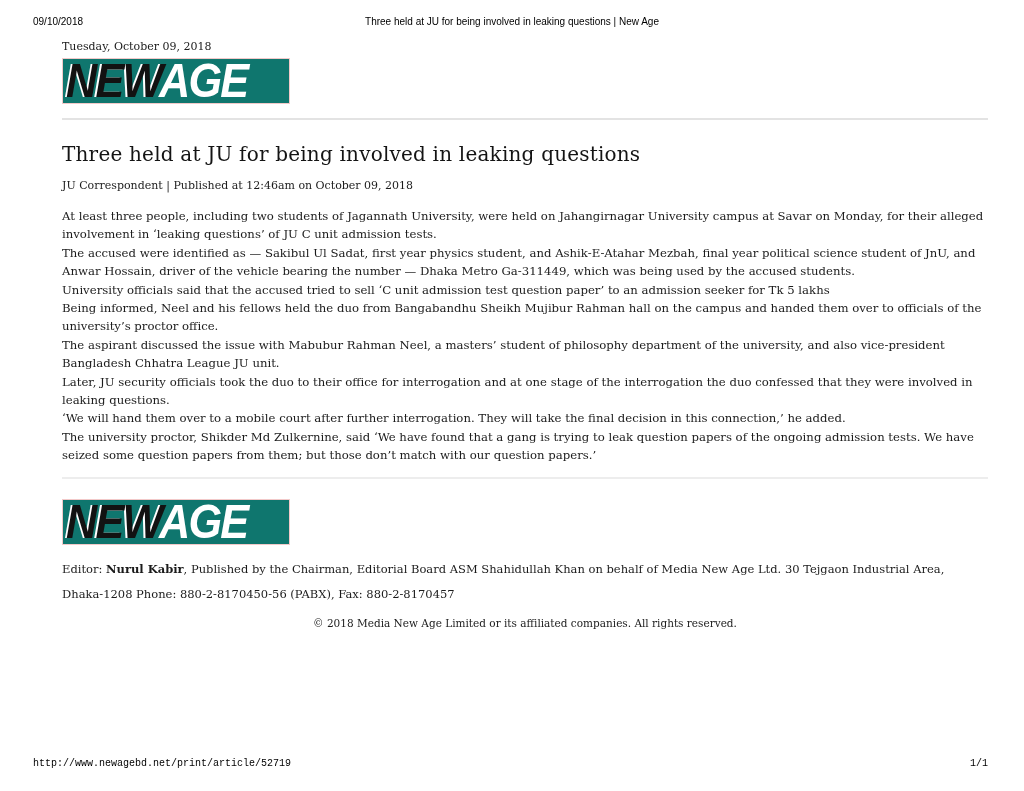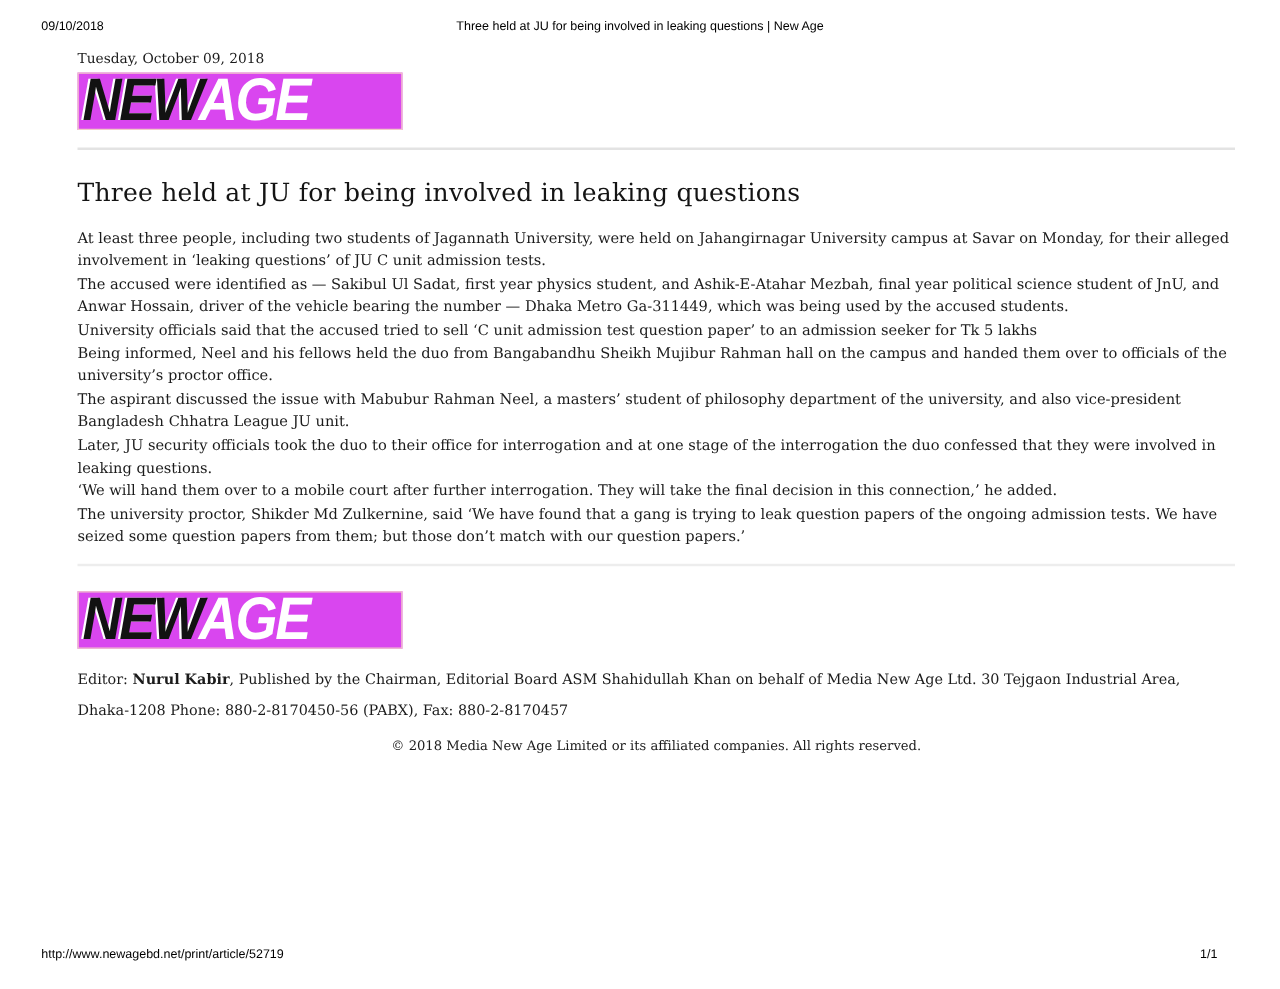--- a/index.html
+++ b/index.html
@@ -23,43 +23,43 @@
     font-size: 10px;
     color: #000000;
   }
   .print-header .ph-left  { flex: 1; text-align: left; }
   .print-header .ph-center{ flex: 0 1 auto; text-align: center; }
   .print-header .ph-right { flex: 1; }
 
   .print-footer {
     position: absolute;
     left: 33px;
-    right: 50px;
+    right: 36px;
     bottom: 22px;
     display: flex;
     justify-content: space-between;
-    font-family: Liberation Sans, sans-serif;
+    font-family: Liberation Mono, monospace;
     font-size: 10px;
     color: #000000;
   }
 
   .content { margin: 0 36px 0 62px; }
 
   .masthead-date {
     margin-top: 13px;
     font-size: 11px;
     color: #1b1b1b;
   }
 
   
   .logo {
     margin-top: 5px;
-    width: 260px;
+    width: 228px;
     height: 46px;
-    background: #d946ef;
+    background: #0f766e;
     overflow: hidden;
     display: flex;
     align-items: center;
     padding-left: 3px;
     border: 1px solid #f2c9c9;
   }
   .logo .logo-text {
     font-family: "Liberation Sans", sans-serif;
     font-weight: bold;
     font-style: italic;
@@ -133,20 +133,21 @@
   <div class="masthead-date">Tuesday, October 09, 2018</div>
 
   <div class="logo">
     <span class="logo-text"><span class="logo-new">NEW</span><span class="logo-age">AGE</span></span>
   </div>
 
   <hr class="rule">
 
   <h1 class="headline">Three held at JU for being involved in leaking questions</h1>
 
+  <div class="byline">JU Correspondent | Published at 12:46am on October 09, 2018</div>
 
   <div class="body-text">
     <p>At least three people, including two students of Jagannath University, were held on Jahangirnagar University campus at Savar on Monday, for their alleged involvement in ‘leaking questions’ of JU C unit admission tests.</p>
     <p>The accused were identified as — Sakibul Ul Sadat, first year physics student, and Ashik-E-Atahar Mezbah, final year political science student of JnU, and Anwar Hossain, driver of the vehicle bearing the number — Dhaka Metro Ga-311449, which was being used by the accused students.</p>
     <p>University officials said that the accused tried to sell ‘C unit admission test question paper’ to an admission seeker for Tk 5 lakhs</p>
     <p>Being informed, Neel and his fellows held the duo from Bangabandhu Sheikh Mujibur Rahman hall on the campus and handed them over to officials of the university’s proctor office.</p>
     <p>The aspirant discussed the issue with Mabubur Rahman Neel, a masters’ student of philosophy department of the university, and also vice-president Bangladesh Chhatra League JU unit.</p>
     <p>Later, JU security officials took the duo to their office for interrogation and at one stage of the interrogation the duo confessed that they were involved in leaking questions.</p>
     <p>‘We will hand them over to a mobile court after further interrogation. They will take the final decision in this connection,’ he added.</p>
     <p>The university proctor, Shikder Md Zulkernine, said ‘We have found that a gang is trying to leak question papers of the ongoing admission tests. We have seized some question papers from them; but those don’t match with our question papers.’</p>

